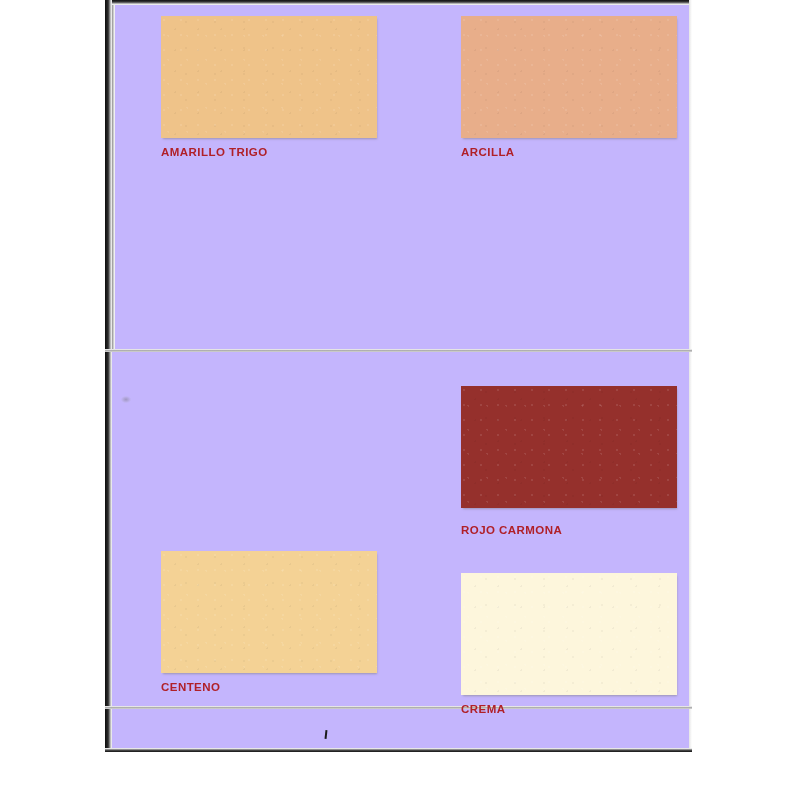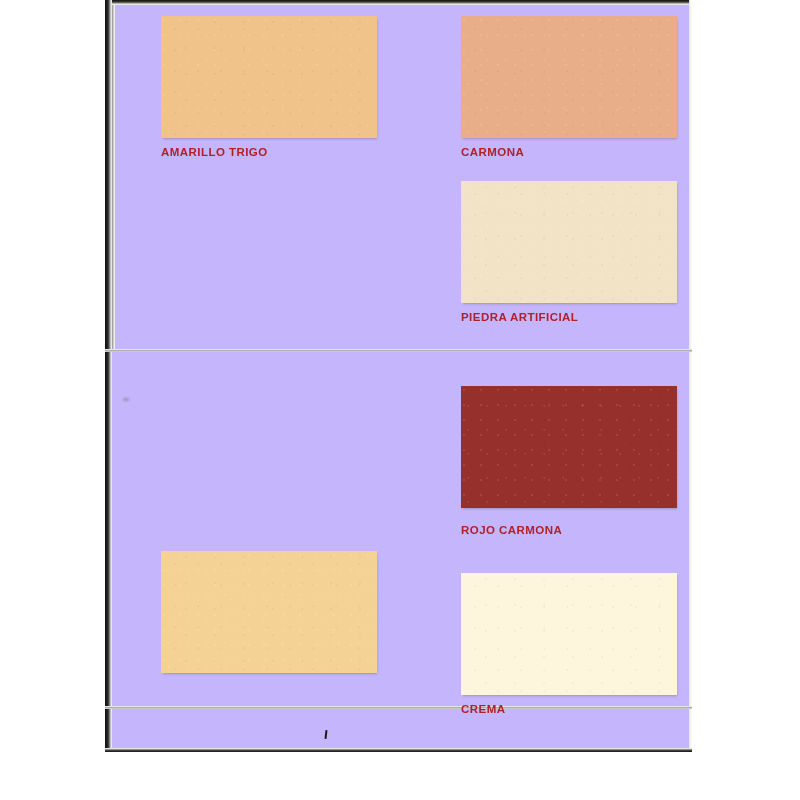--- a/index.html
+++ b/index.html
@@ -116,37 +116,34 @@
   <div class="scan-mark" id="mark-tick"></div>
   <div class="scan-mark" id="mark-scratch"></div>
 
   <div class="swatch-cell" style="left: 56px; top: 16px;">
     <div class="swatch-chip" style="background: rgb(239, 195, 137); width: 216px; height: 122px;"></div>
     <div class="swatch-label" style="color: rgb(176, 32, 40);">AMARILLO TRIGO</div>
   </div>
 
   <div class="swatch-cell" style="left: 356px; top: 16px;">
     <div class="swatch-chip" style="background: rgb(232, 174, 138); width: 216px; height: 122px;"></div>
-    <div class="swatch-label" style="color: rgb(176, 32, 40);">CARMONA</div>
+    <div class="swatch-label" style="color: rgb(176, 32, 40);">ARCILLA</div>
   </div>
 
 
-  <div class="swatch-cell" style="left: 356px; top: 181px;">
-    <div class="swatch-chip" style="background: rgb(242, 227, 198); width: 216px; height: 122px;"></div>
-    <div class="swatch-label" style="color: rgb(176, 32, 40);">PIEDRA ARTIFICIAL</div>
-  </div>
 
 
   <div class="swatch-cell" style="left: 356px; top: 386px;">
     <div class="swatch-chip" style="background: rgb(149, 48, 44); width: 216px; height: 122px;"></div>
     <div class="swatch-label" style="color: rgb(176, 32, 40); margin-top: 16px;">ROJO CARMONA</div>
   </div>
 
   <div class="swatch-cell" style="left: 56px; top: 551px;">
     <div class="swatch-chip" style="background: rgb(244, 210, 149); width: 216px; height: 122px;"></div>
+    <div class="swatch-label" style="color: rgb(176, 32, 40);">CENTENO</div>
   </div>
 
   <div class="swatch-cell" style="left: 356px; top: 551px; margin-top: 22px;">
     <div class="swatch-chip" style="background: rgb(253, 246, 220); width: 216px; height: 122px;"></div>
     <div class="swatch-label" style="color: rgb(176, 32, 40);">CREMA</div>
   </div>
 
 </div>
 
 </body></html>

